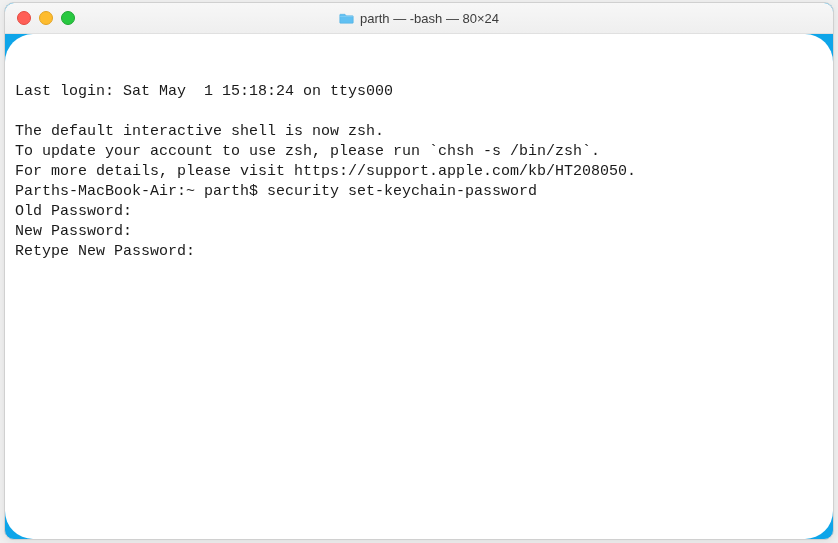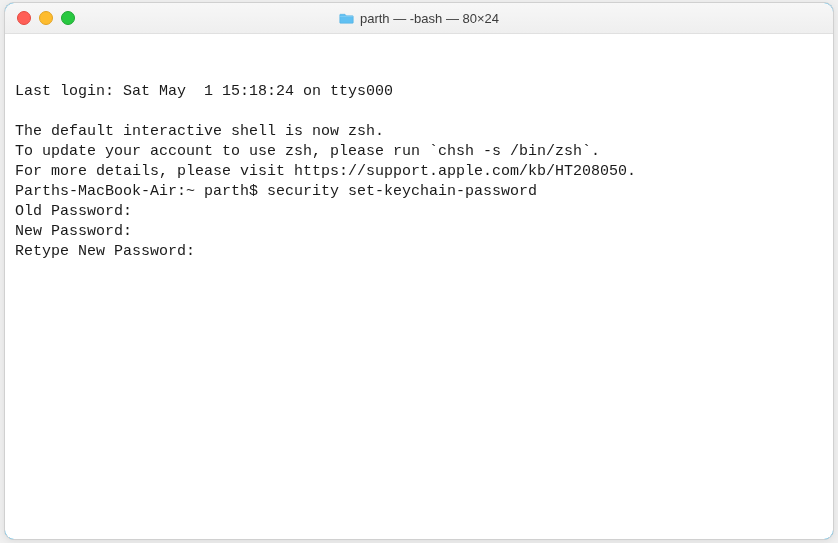--- a/index.html
+++ b/index.html
@@ -68,20 +68,21 @@
   .terminal-body {
     flex: 1;
     background: #ffffff;
     padding: 8px 10px;
     font-family: "SF Mono", Menlo, Consolas, "Courier New", monospace;
     font-size: 15px;
     line-height: 20px;
     color: #1a1a1a;
     white-space: pre;
     overflow: hidden;
+    border-radius: 28px;
   }
   .term-line { white-space: pre; }
   .cursor {
     display: inline-block;
     width: 9px;
     height: 17px;
     background: #7f7f7f;
     vertical-align: text-bottom;
     margin-left: 1px;
   }

